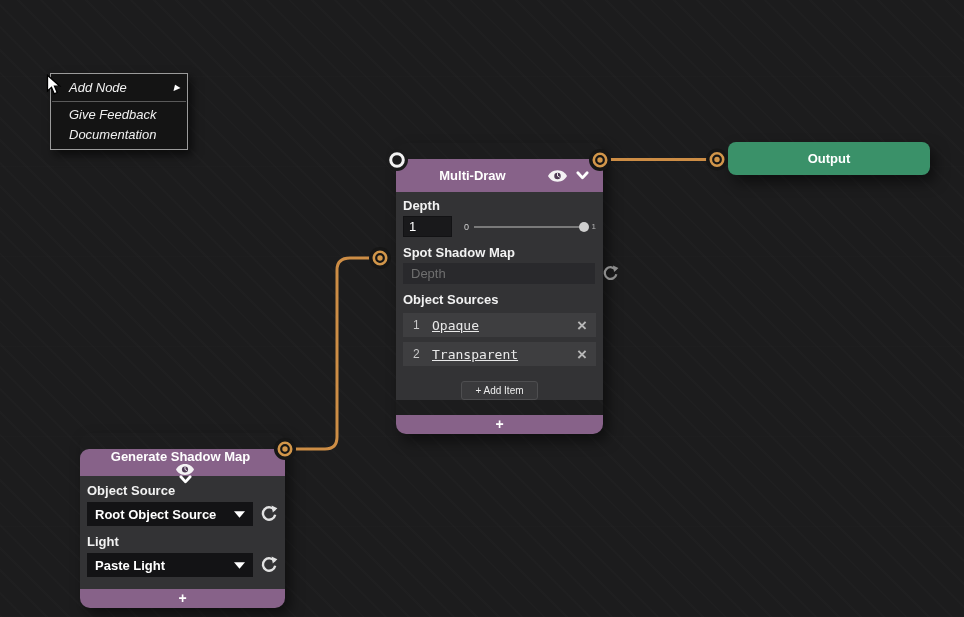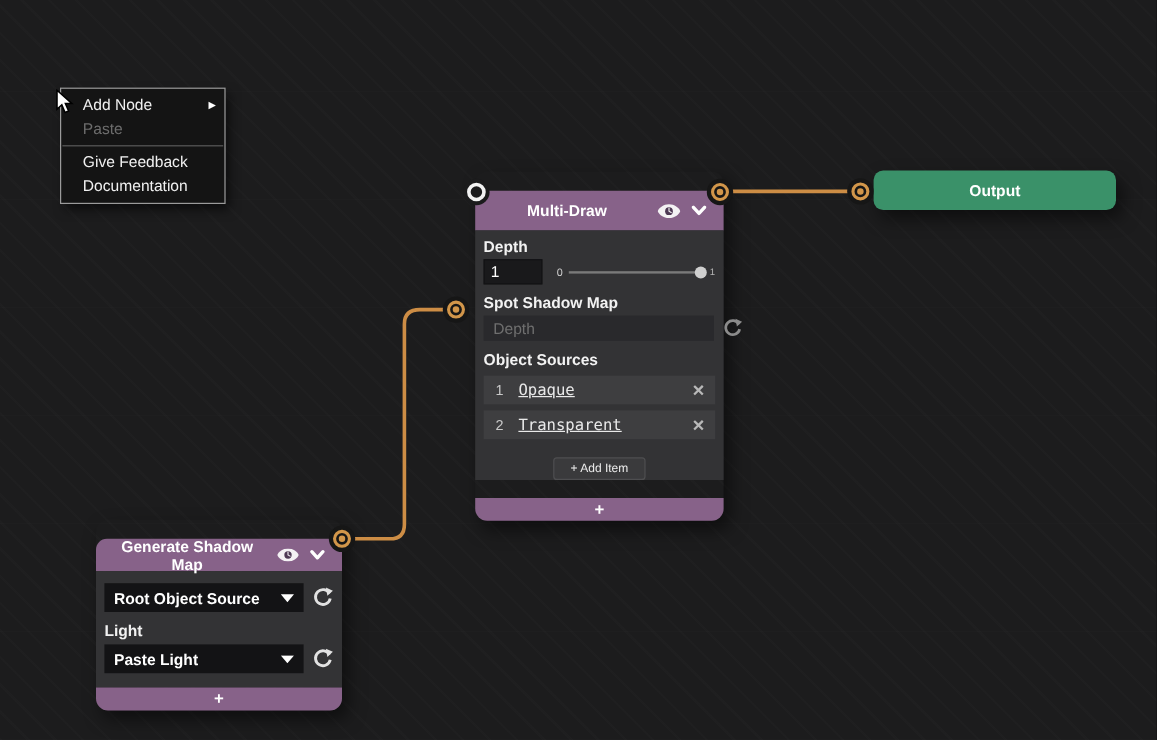--- a/index.html
+++ b/index.html
@@ -15,20 +15,21 @@
       repeating-linear-gradient(45deg, rgba(255,255,255,0.012) 0 2px, transparent 2px 16px),
       repeating-linear-gradient(0deg, rgba(255,255,255,0.008) 0 1px, transparent 1px 90px);
   }
 
   
   .context-menu{
     position:absolute;left:50px;top:73px;width:136px;z-index:6;
     background:#141414;border:1px solid #9b9b9b;
     box-shadow:4px 5px 9px rgba(0,0,0,.6);
     padding:4px 0;
+    font-style:italic;
   }
   .menu-item{height:20px;line-height:20px;padding-left:18px;color:#f0f0f0;
     font-size:13px;position:relative;cursor:default;}
   .menu-item.disabled{color:#6c6c6c;}
   .menu-sep{border-top:1px solid #5a5a5a;margin:3px 1px;}
   .submenu-arrow{position:absolute;right:7px;top:0;font-size:8px;color:#fff;}
 
   
   .node{position:absolute;z-index:2;border-radius:10px;
     box-shadow:5px 7px 14px rgba(0,0,0,.5);}
@@ -69,21 +70,21 @@
   .li-name{flex:1;margin-left:5px;color:#e9e9e9;font-size:13px;
     font-family:"DejaVu Sans Mono",monospace;text-decoration:underline;cursor:pointer;}
   .li-close{color:#b8b8b8;font-size:17px;font-weight:bold;line-height:17px;cursor:pointer;}
   .add-item-btn{display:block;margin:15px auto 15px;background:#3a3a3c;
     border:1px solid #4e4e50;border-radius:3px;color:#ededed;font-size:10px;
     padding:3px 13px;font-family:"Liberation Sans",sans-serif;cursor:pointer;}
   .spacer-6{height:6px;} .spacer-8{height:8px;}
 
   
   .node.gen-shadow{left:80px;top:433px;width:205px;}
-  .gen-shadow .node-header{height:27px;border-radius:9px 9px 0 0;}
+  .gen-shadow .node-header{height:27px;border-radius:9px 9px 0 0;flex-direction:column;}
   .dropdown-row{display:flex;align-items:center;margin-top:3px;height:24px;}
   .dropdown{width:172px;height:24px;background:#131315;display:flex;align-items:center;
     padding:0 8px;color:#fff;font-size:13px;font-weight:600;cursor:pointer;box-sizing:border-box;}
   .dd-arrow{margin-left:auto;display:flex;align-items:center;}
   .spacer-7{height:7px;}
 
   
   .node.output-node{left:728px;top:142px;width:202px;height:33px;background:#3a9169;
     border-radius:8px;display:flex;align-items:center;justify-content:center;}
   .output-title{color:#fff;font-weight:bold;font-size:13px;}
@@ -96,23 +97,20 @@
 </style>
 </head>
 <body>
 
 <div class="canvas">
 
   <div class="context-menu">
     <div class="menu-item">
       <span>Add Node</span>
       <span class="submenu-arrow">▶</span>
-    </div>
-    <div class="menu-item disabled">
-      <span>Paste</span>
     </div>
     <div class="menu-sep"></div>
     <div class="menu-item">
       <span>Give Feedback</span>
     </div>
     <div class="menu-item">
       <span>Documentation</span>
     </div>
   </div>
 
@@ -192,20 +190,21 @@
         </svg>
       </div>
       <div class="hdr-icon">
         <svg width="13" height="9" viewBox="0 0 14 9">
           <path d="M2 1.5 L7 7 L12 1.5" stroke="#ffffff" stroke-width="3" fill="none" stroke-linecap="round" stroke-linejoin="round"></path>
         </svg>
       </div>
     </div>
     <div class="node-body">
       <div class="spacer-7"></div>
+      <div class="section-label">Object Source</div>
       <div class="dropdown-row">
         <div class="dropdown">
           <span>Root Object Source</span>
           <span class="dd-arrow">
             <svg width="11" height="7" viewBox="0 0 10 6">
                 <polygon points="0,0 10,0 5,6" fill="#ffffff"></polygon>
               </svg>
           </span>
         </div>
         <div class="reset-icon" style="color:#e2e2e2;">

